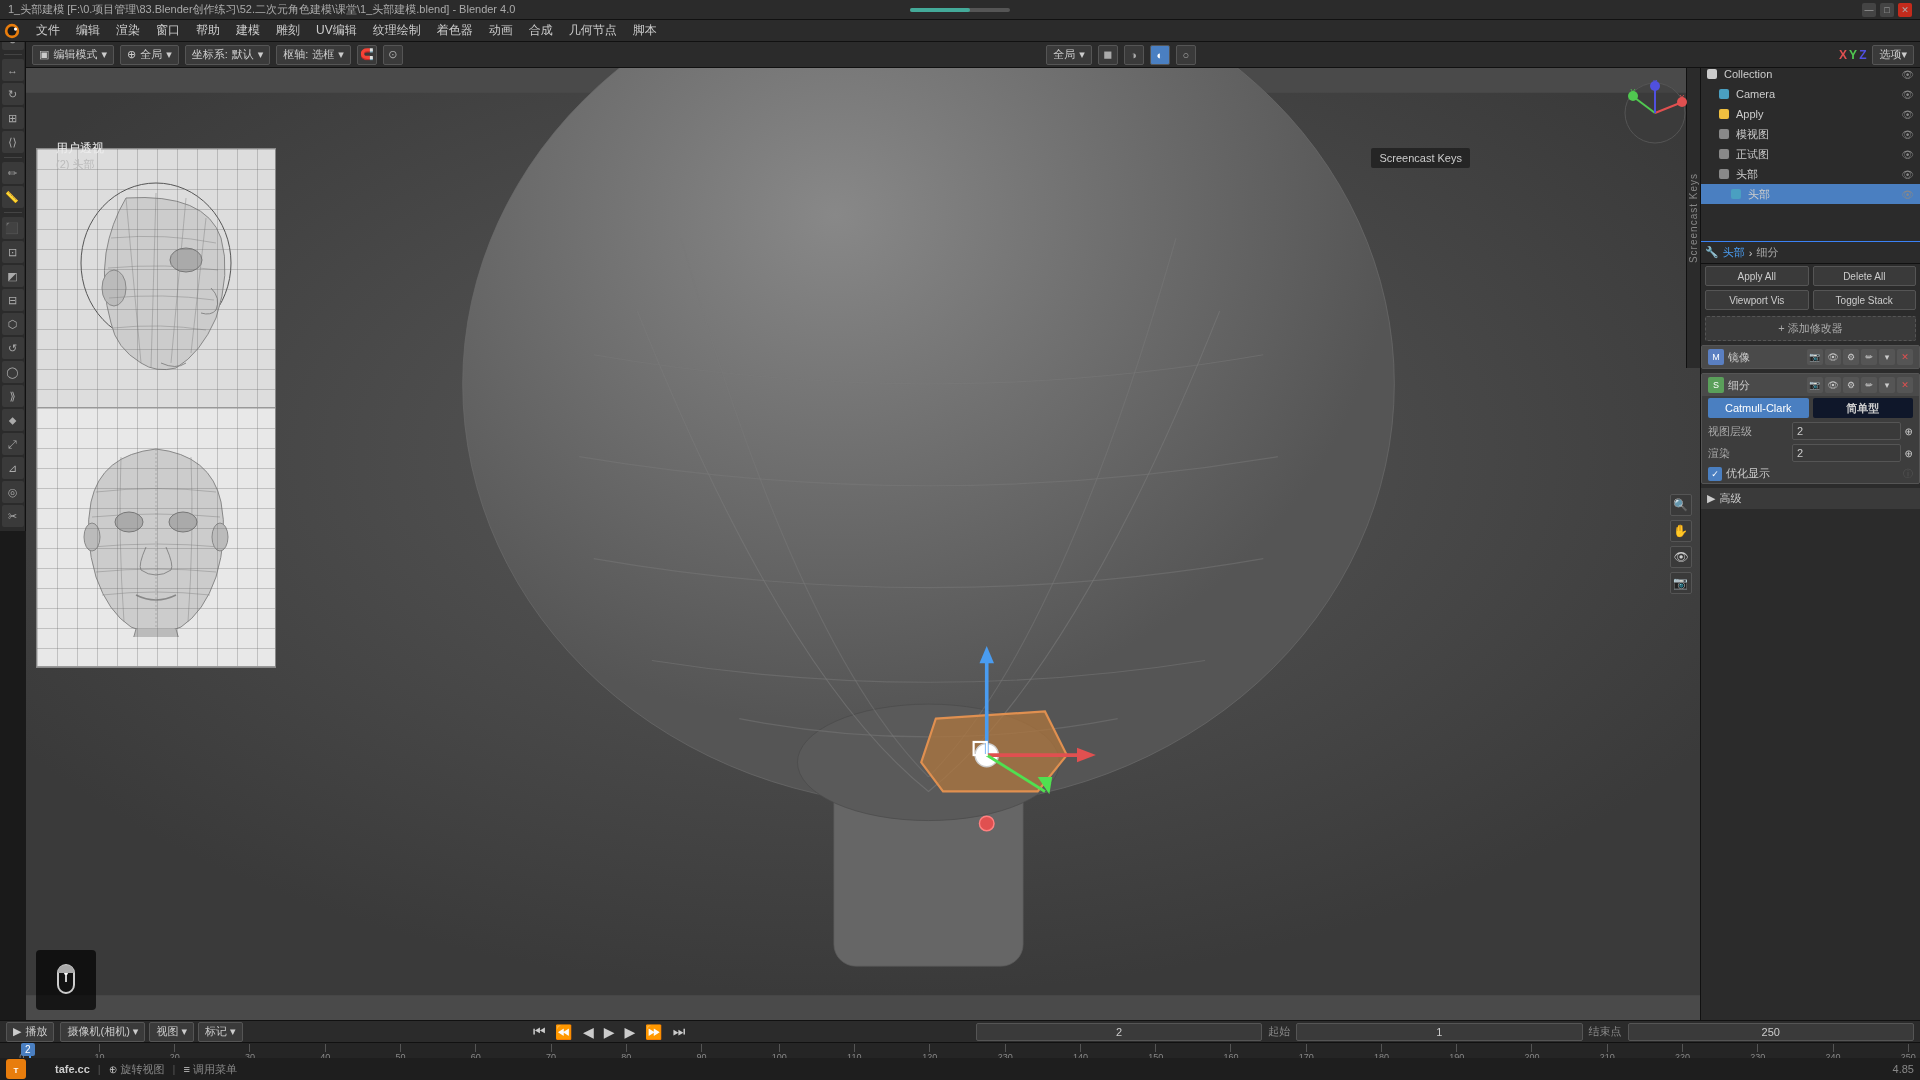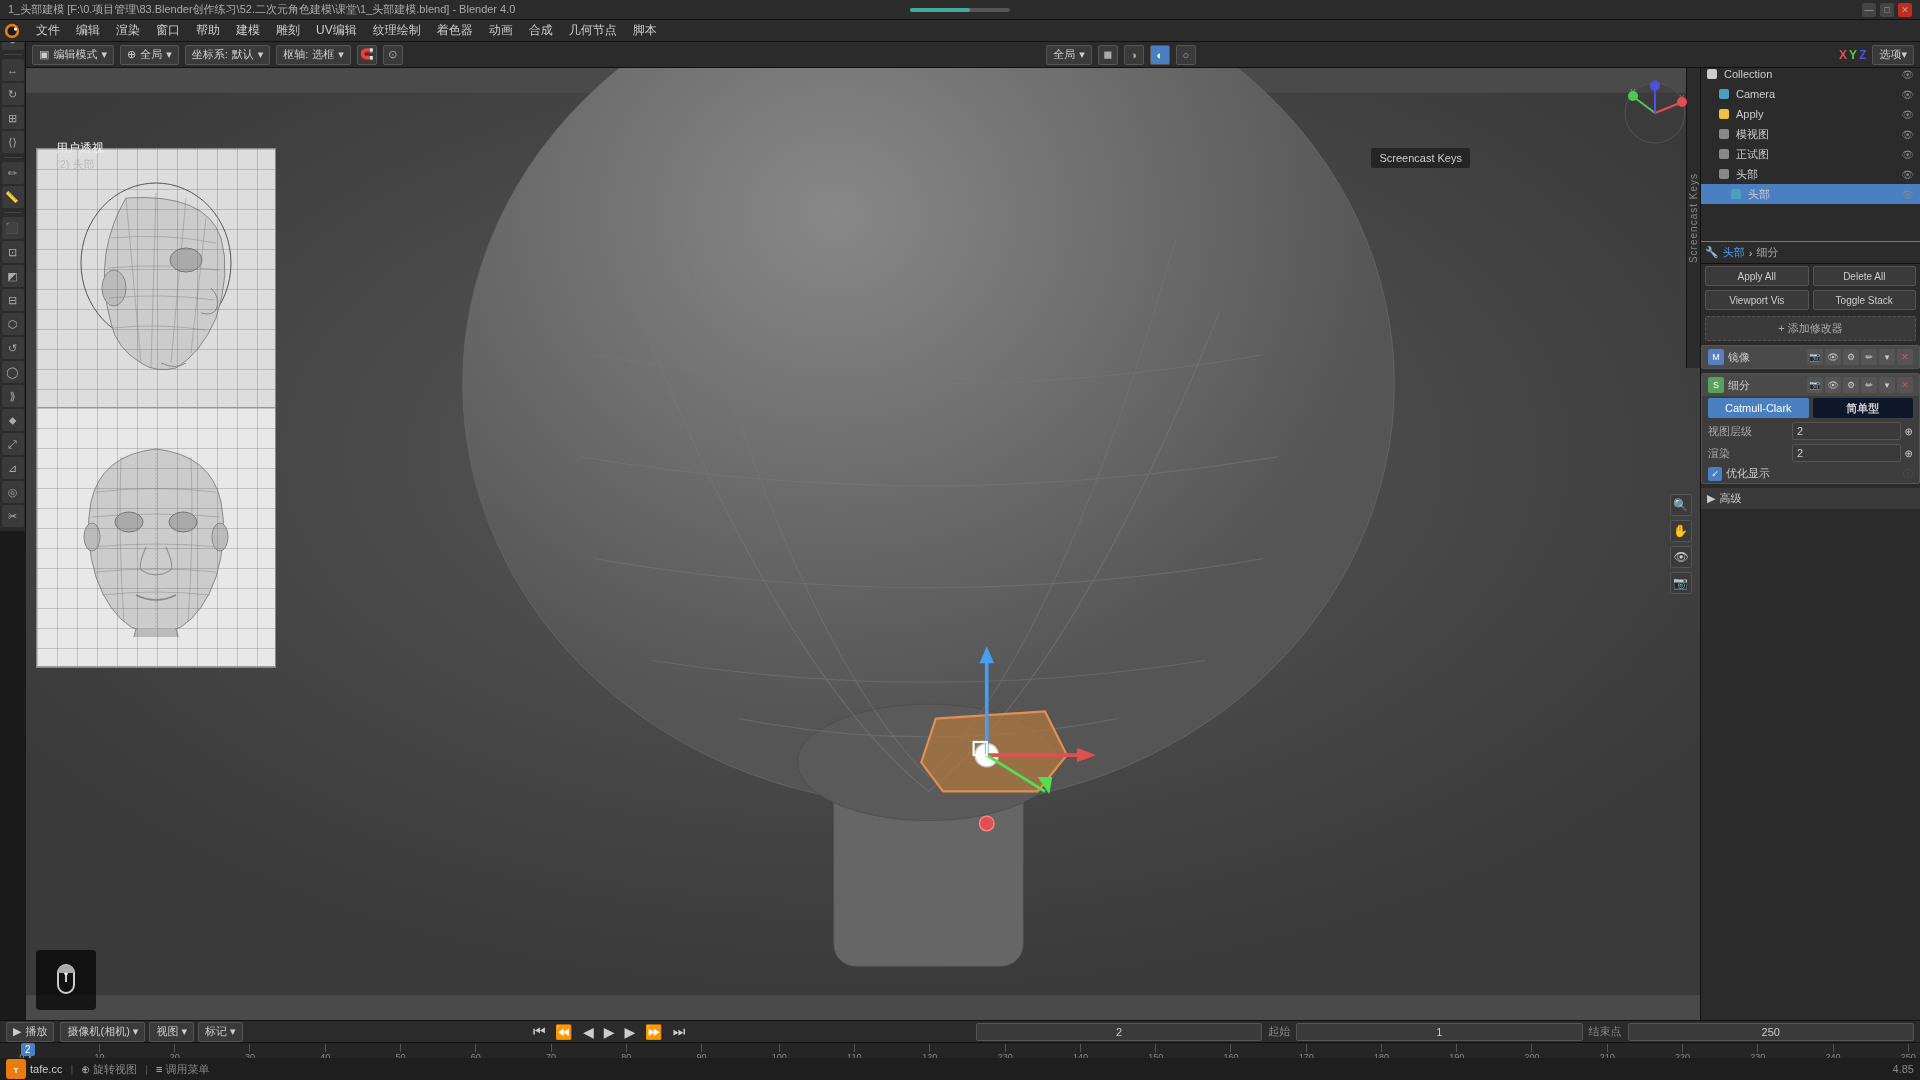--- a/index.html
+++ b/index.html
@@ -1070,21 +1070,21 @@
     </div>
 </div>
 
 <div id="statusbar">
 
   <div style="display:flex;align-items:center;gap:4px;">
     <svg width="20" height="20" viewBox="0 0 20 20">
       <rect width="20" height="20" rx="3" fill="#e87d0d"></rect>
       <text x="10" y="14" fill="white" font-size="8" text-anchor="middle" font-weight="bold">T</text>
     </svg>
-    <span style="color:#ccc; font-weight:normal;">tafe.cc</span>
+    <span style="color:#ccc; font-weight:bold;margin-left:25px;">tafe.cc</span>
   </div>
   <span style="color:#555;">|</span>
   <span style="color:#888;">
     <span style="color:#ccc;">⊕</span> <span>旋转视图</span>
   </span>
   <span style="color:#555;">|</span>
   <span style="color:#888;">
     <span style="color:#ccc;">≡</span> <span>调用菜单</span>
   </span>
   <div style="flex:1;"></div>

